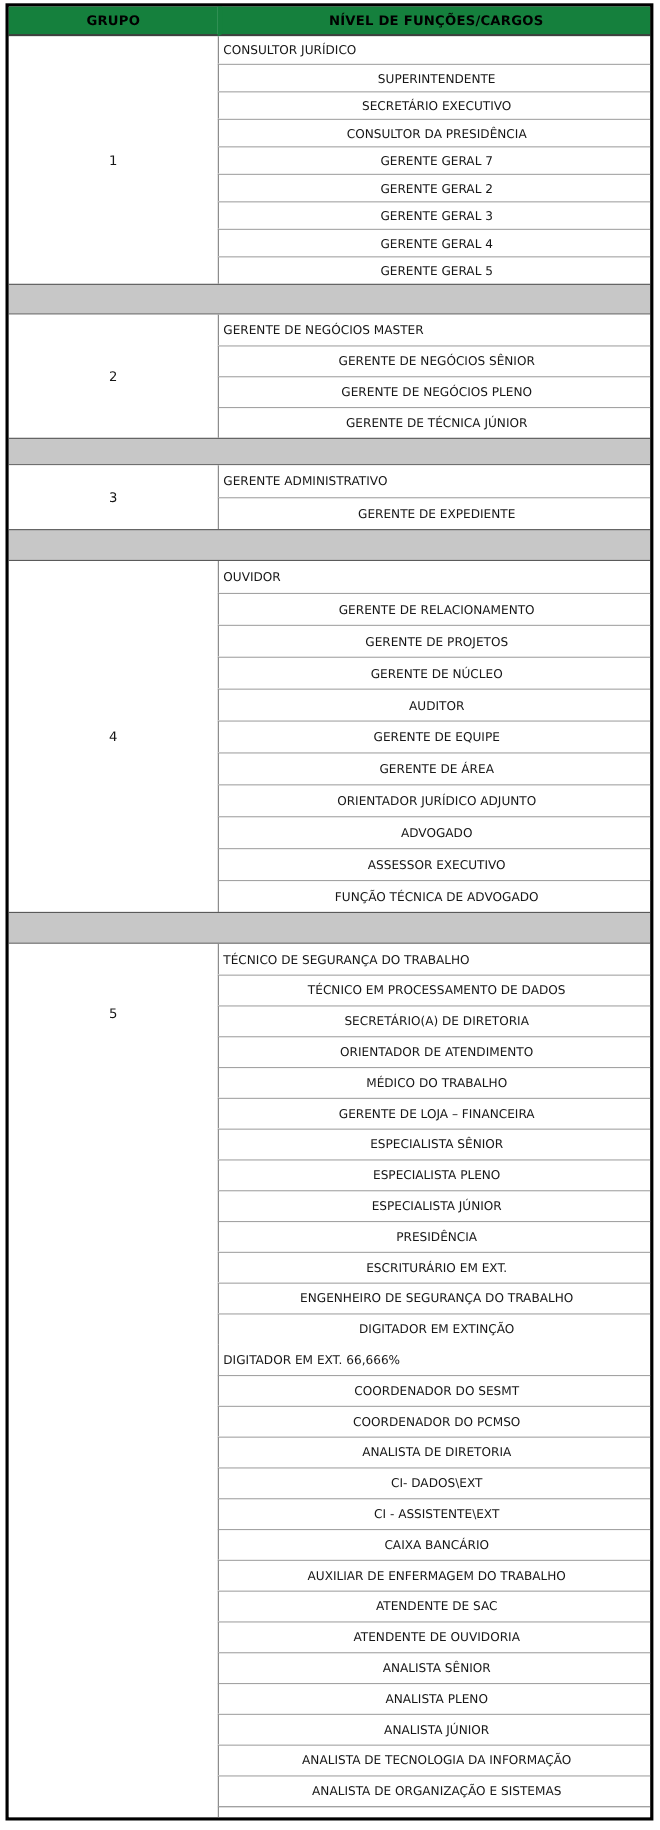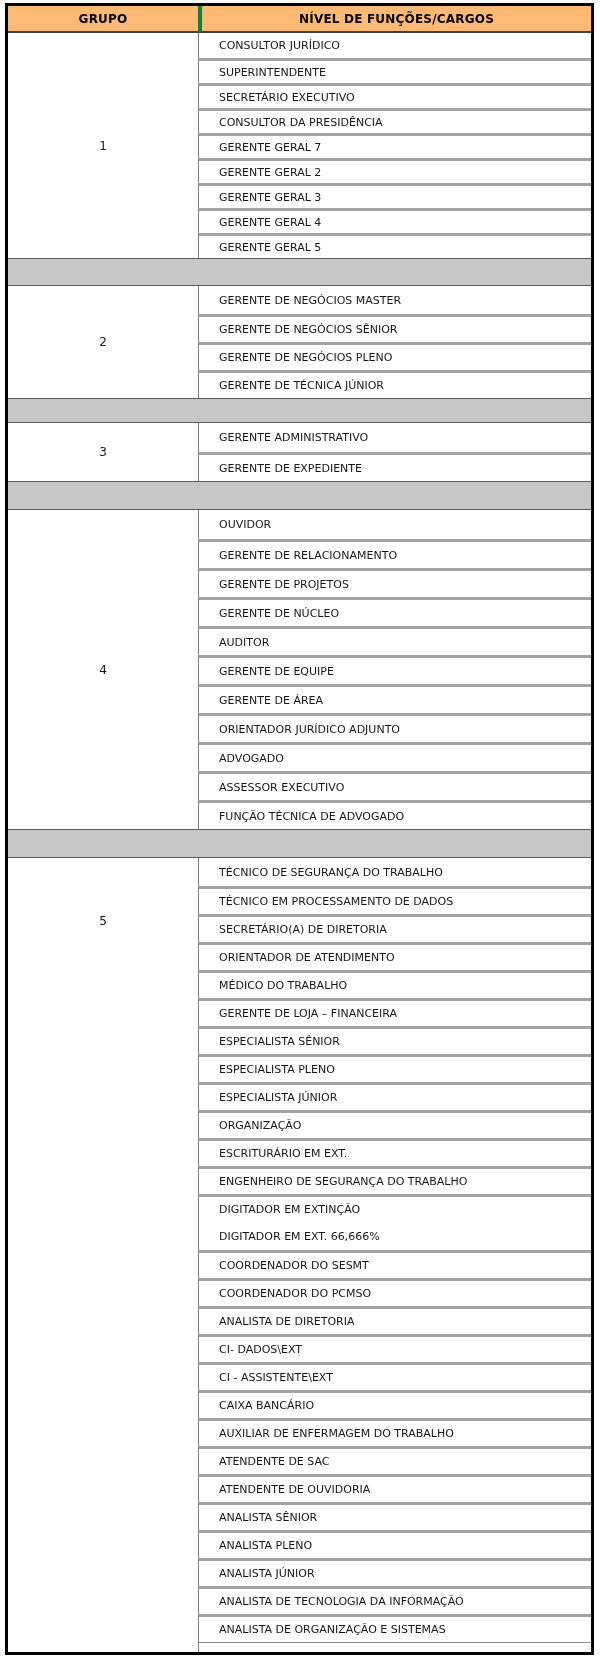--- a/index.html
+++ b/index.html
@@ -20,21 +20,21 @@
     width: 589px;
     border-collapse: separate;
     border-spacing: 0;
     table-layout: fixed;
     border: 3px solid #000000;
   }
   col.col-grupo { width: 190px; }
   col.col-nivel { width: 393px; }
 
   th.hdr {
-    background: #fdba74;
+    background: #15803d;
     border-bottom: 2px solid #3f3f3f;
     font-size: 12px;
     font-weight: bold;
     color: #000000;
     text-align: center;
     vertical-align: middle;
     height: 25px;
     padding: 0;
     letter-spacing: 0.2px;
   }
@@ -53,24 +53,24 @@
     font-size: 12px;
     background: #ffffff;
   }
   td.grupo.align-top {
     vertical-align: top;
     padding-top: 56px;
     line-height: 14px;
   }
   td.cargo {
     border-left: 1px solid #808080;
-    padding-left: 20px;
-    background: #ffffff;
-  }
-  td.cargo.lined { border-top: 3px solid #a3a3a3; }
+    padding-left: 4px;
+    background: #ffffff;
+  }
+  td.cargo.lined { border-top: 1px solid #a3a3a3; text-align: center; }
   td.sep {
     background: #c7c7c7;
     border-top: 1px solid #5a5a5a;
     border-bottom: 1px solid #5a5a5a;
   }
   td.filler-left { background: #ffffff; }
   td.filler-right {
     background: #ffffff;
     border-left: 1px solid #808080;
     border-top: 1px solid #8c8c8c;
@@ -219,21 +219,21 @@
       <tr class="group-4">
         <td class="cargo lined">ESPECIALISTA SÊNIOR</td>
       </tr>
       <tr class="group-4">
         <td class="cargo lined">ESPECIALISTA PLENO</td>
       </tr>
       <tr class="group-4">
         <td class="cargo lined">ESPECIALISTA JÚNIOR</td>
       </tr>
       <tr class="group-4">
-        <td class="cargo lined">ORGANIZAÇÃO</td>
+        <td class="cargo lined">PRESIDÊNCIA</td>
       </tr>
       <tr class="group-4">
         <td class="cargo lined">ESCRITURÁRIO EM EXT.</td>
       </tr>
       <tr class="group-4">
         <td class="cargo lined">ENGENHEIRO DE SEGURANÇA DO TRABALHO</td>
       </tr>
       <tr class="group-4">
         <td class="cargo lined">DIGITADOR EM EXTINÇÃO</td>
       </tr>

